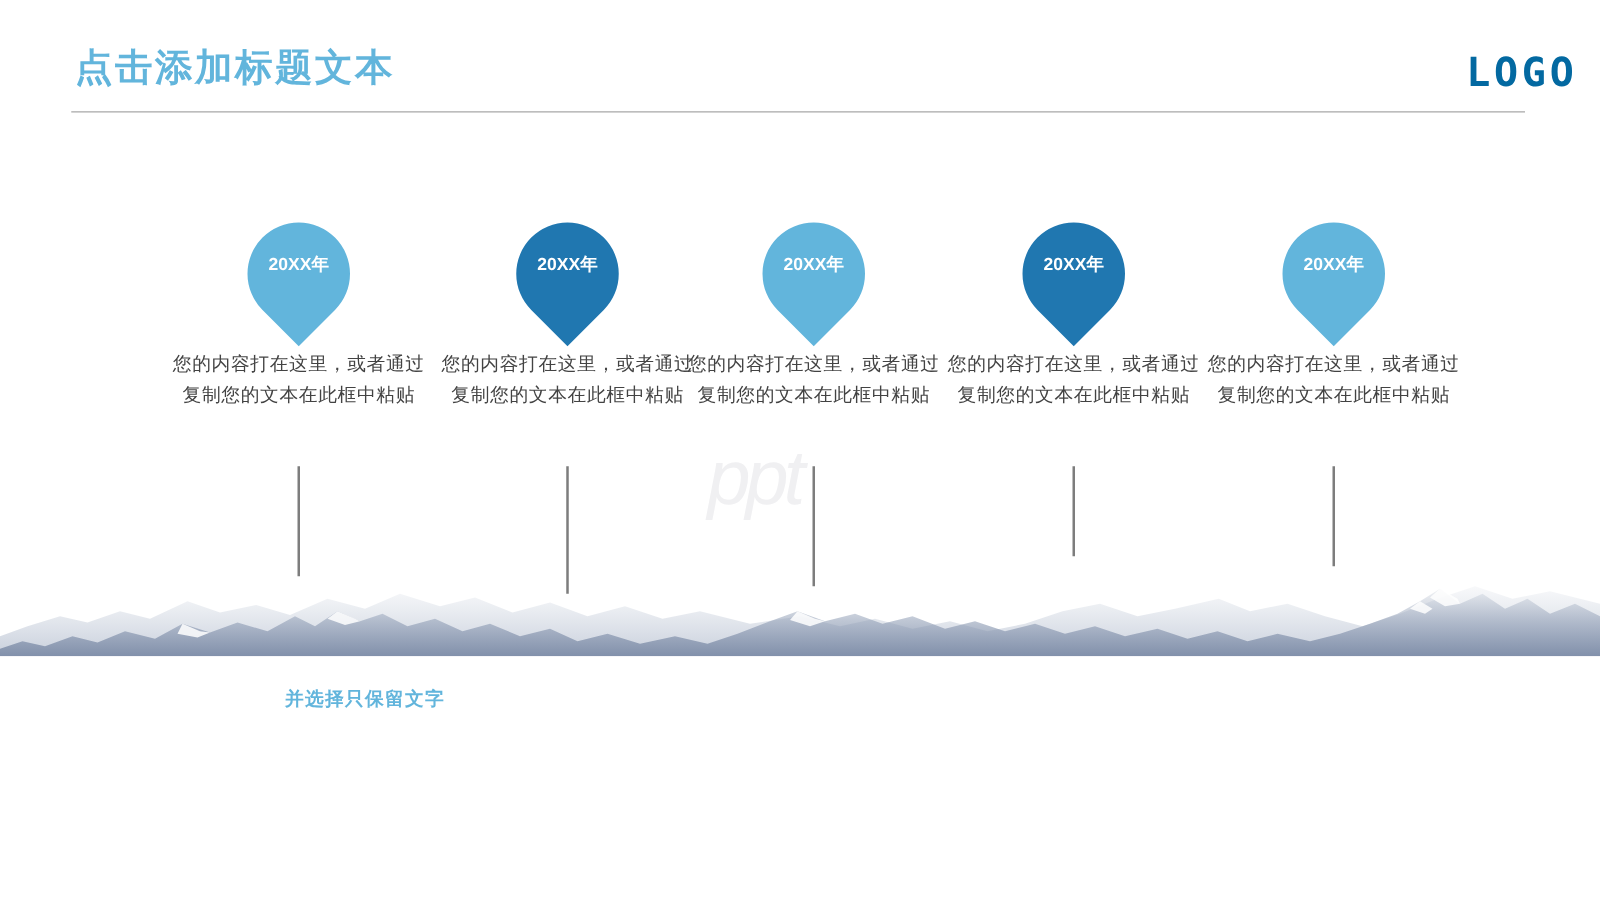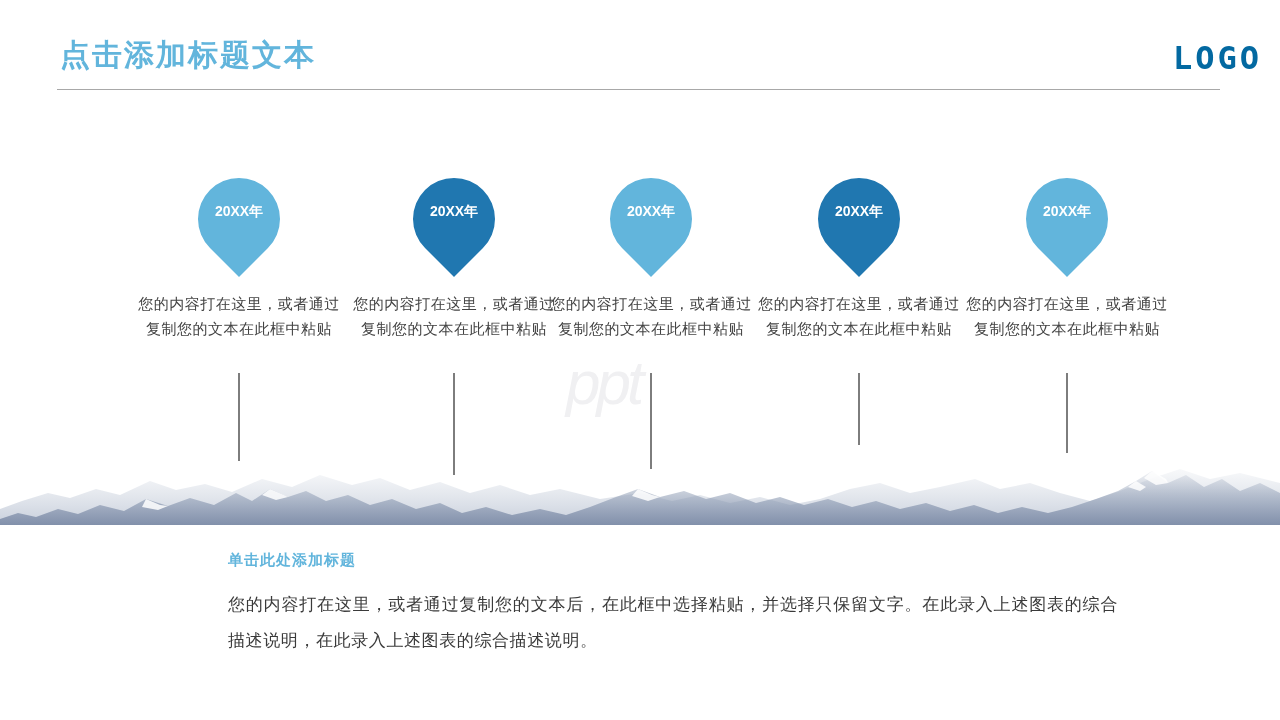--- a/index.html
+++ b/index.html
@@ -122,21 +122,21 @@
     color: #ffffff;
     font-size: 14px;
     font-weight: bold;
     letter-spacing: 0px;
     line-height: 1;
     z-index: 3;
     white-space: nowrap;
   }
   .pin-caption {
     position: absolute;
-    top: 113px;
+    top: 101px;
     left: 0;
     width: 214px;
     text-align: center;
     color: #434343;
     font-size: 15px;
     line-height: 25px;
     letter-spacing: 0.5px;
   }
   .pin-stem {
     position: absolute;
@@ -266,15 +266,14 @@
       <div class="pin-shape light"></div>
       <div class="pin-label">20XX年</div>
     </div>
     <div class="pin-caption">您的内容打在这里，或者通过复制您的文本在此框中粘贴</div>
     <div class="pin-stem" style="height:80px;"></div>
   </div>
 
 </div>
 
 <div class="footer-block">
-  <div class="footer-subtitle">单击此处添加标题</div>
-  <div class="footer-paragraph">您的内容打在这里，或者通过复制您的文本后，在此框中选择粘贴，并选择只保留文字。在此录入上述图表的综合描述说明，在此录入上述图表的综合描述说明。</div>
+  <div class="footer-subtitle">并选择只保留文字</div>
 </div>
 
 </body></html>

